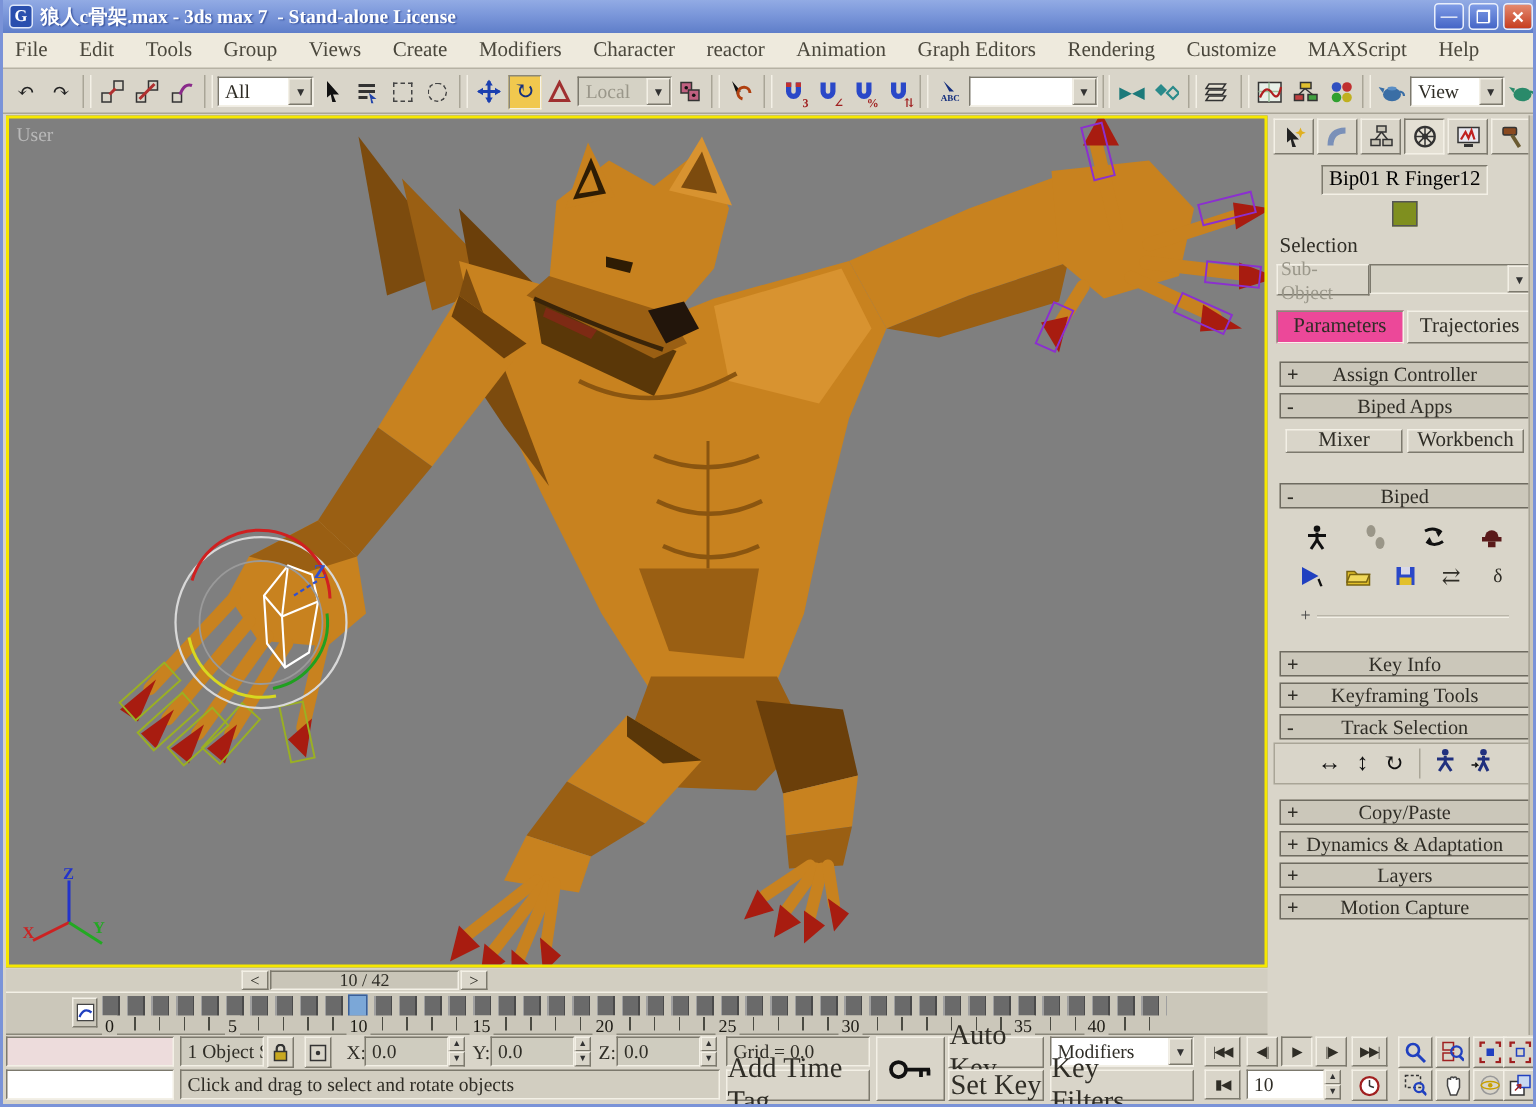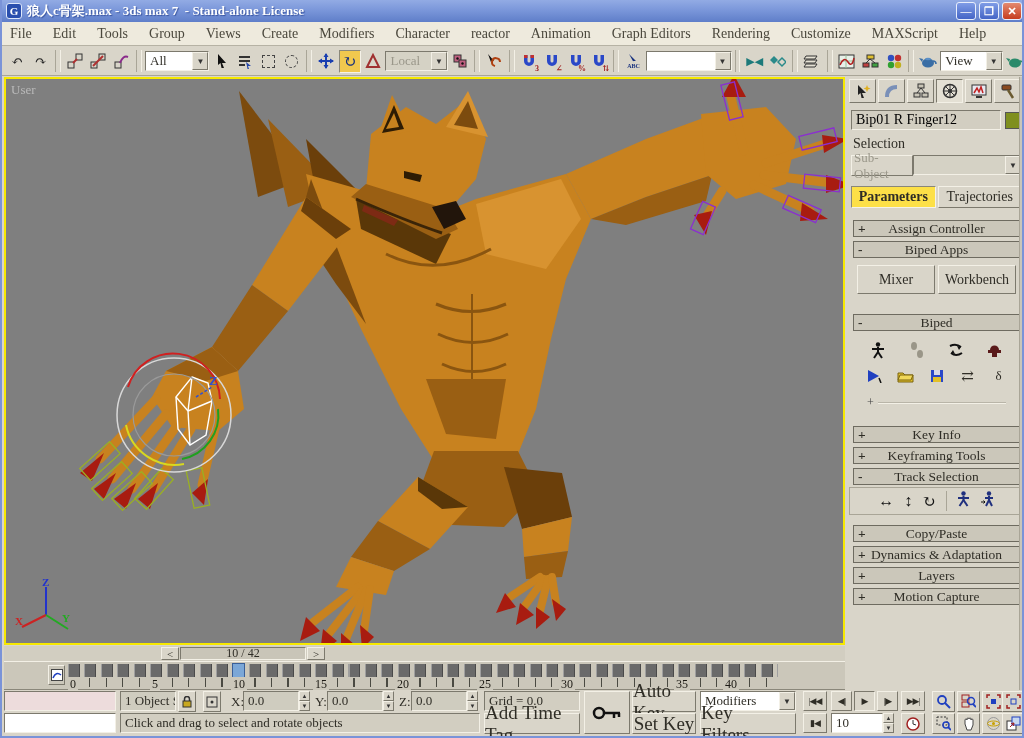--- a/index.html
+++ b/index.html
@@ -49,39 +49,39 @@
   .vp-label { position:absolute; left:5px; top:3px; color:#b9b9b9; font-size:13px; }
   .vp-svg { position:absolute; left:0; top:0; }
   .axis-tripod { position:absolute; left:8px; bottom:8px; }
   
   .cmdpanel { position:absolute; left:845px; top:77px; width:179px; height:613px; background:#d9d5c9; }
   .panel-scroll { position:absolute; right:0; top:0; width:7px; height:613px; background:#cac6b9; border-left:1px solid #a9a597; }
   .tabs { display:flex; padding:2px 2px 0 2px; gap:2px; }
   .tab { width:27px; height:24px; display:flex; align-items:center; justify-content:center;
     border:1px solid; border-color:#f3f0e6 #7c796d #7c796d #f3f0e6; background:#d9d5c9; }
   .tab.active { border-color:#7c796d #f3f0e6 #f3f0e6 #7c796d; background:#e4e0d4; }
-  .name-row { display:flex; align-items:center; margin:7px 4px 0 4px; gap:4px; }
+  .name-row { display:flex; align-items:center; margin:7px 4px 0 4px; gap:4px;flex-direction:column; }
   .name-field { flex:1; height:20px; border:1px solid; border-color:#7c796d #f3f0e6 #f3f0e6 #7c796d;
     background:#d2cec1; padding:1px 4px; font-size:14px; color:#000; }
   .swatch { width:17px; height:17px; background:#7f8f1f; border:1px solid #555; }
   .sel-label { margin:6px 0 0 6px; font-size:14px; }
   .subobj-row { display:flex; margin:3px 4px 0 4px; }
   .subobj-btn { width:62px; height:21px; display:flex; align-items:center;
     border:1px solid; border-color:#f3f0e6 #7c796d #7c796d #f3f0e6; color:#9a978a; padding-left:2px; font-size:13px; }
   .param-row { display:flex; margin:10px 4px 0 4px; gap:2px; }
   .pbtn { flex:1; height:22px; display:flex; align-items:center; justify-content:center;
     border:1px solid; border-color:#f3f0e6 #7c796d #7c796d #f3f0e6; background:#d9d5c9; font-size:14px; }
-  .pbtn.on { background:#fde047; border-color:#8a8779 #f5f2e8 #f5f2e8 #8a8779;font-weight:bold; }
+  .pbtn.on { background:#ec4899; border-color:#8a8779 #f5f2e8 #f5f2e8 #8a8779; }
   .rollouts { margin-top:12px; }
   .roll-header { margin:4px 6px 0 6px; height:17px; background:#cbc7ba;
     border:1px solid #6e6b60; display:flex; align-items:center; font-size:13.5px; position:relative; }
   .roll-state { position:absolute; left:4px; font-weight:bold; }
   .roll-title { flex:1; text-align:center; }
   .roll-body { margin:2px 6px 0 6px; padding:4px 2px; }
-  .bbtn { height:29px; border:1px solid; border-color:#f3f0e6 #7c796d #7c796d #f3f0e6;
+  .bbtn { height:16px; border:1px solid; border-color:#f3f0e6 #7c796d #7c796d #f3f0e6;
     background:#d9d5c9; display:flex; align-items:center; justify-content:center; font-size:14px; }
   .biped-icons { display:flex; justify-content:space-around; align-items:center; height:26px; }
   .bip-ic { width:22px; height:20px; display:flex; align-items:center; justify-content:center; font-size:14px; }
   .roll-sep { display:flex; align-items:center; gap:4px; margin:6px 8px 2px 8px; color:#444; font-size:12px; }
   .roll-sep .line { flex:1; height:2px; background:#b9b5a8; border-bottom:1px solid #f3f0e6; }
   .track-sel-icons { display:flex; align-items:center; justify-content:center; gap:10px; height:28px;
     border:1px solid #a9a597; margin:2px 2px 0 2px; font-size:16px; color:#111; }
   .ts-sep { width:1px; height:20px; background:#a9a597; }
   
   .timeslider { position:absolute; left:2px; top:646px; width:841px; height:15px; background:#d2cec1; }

